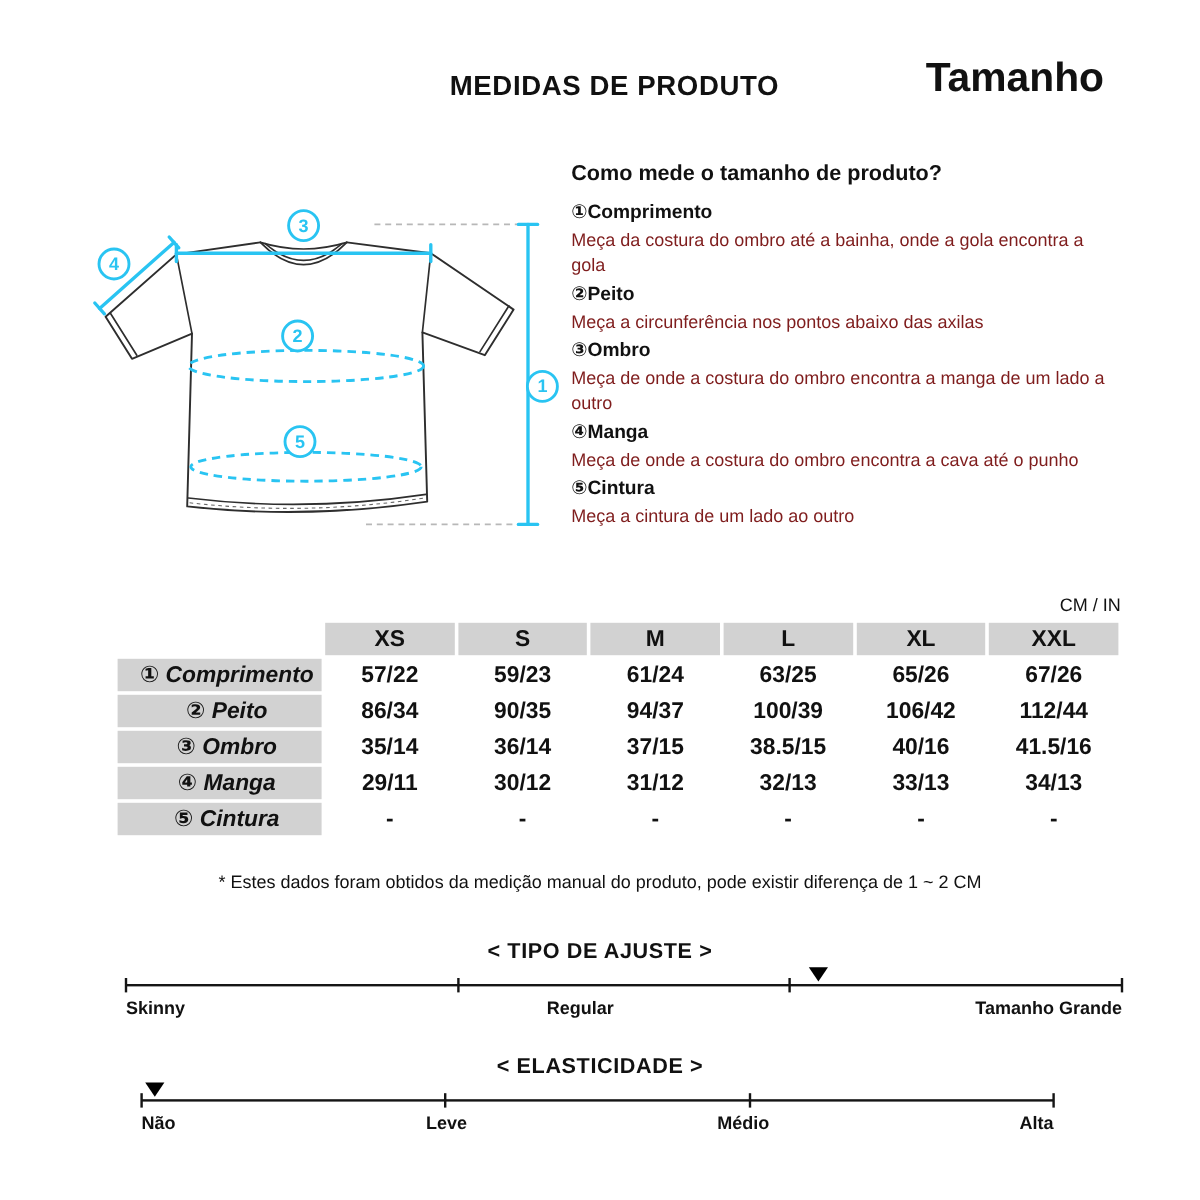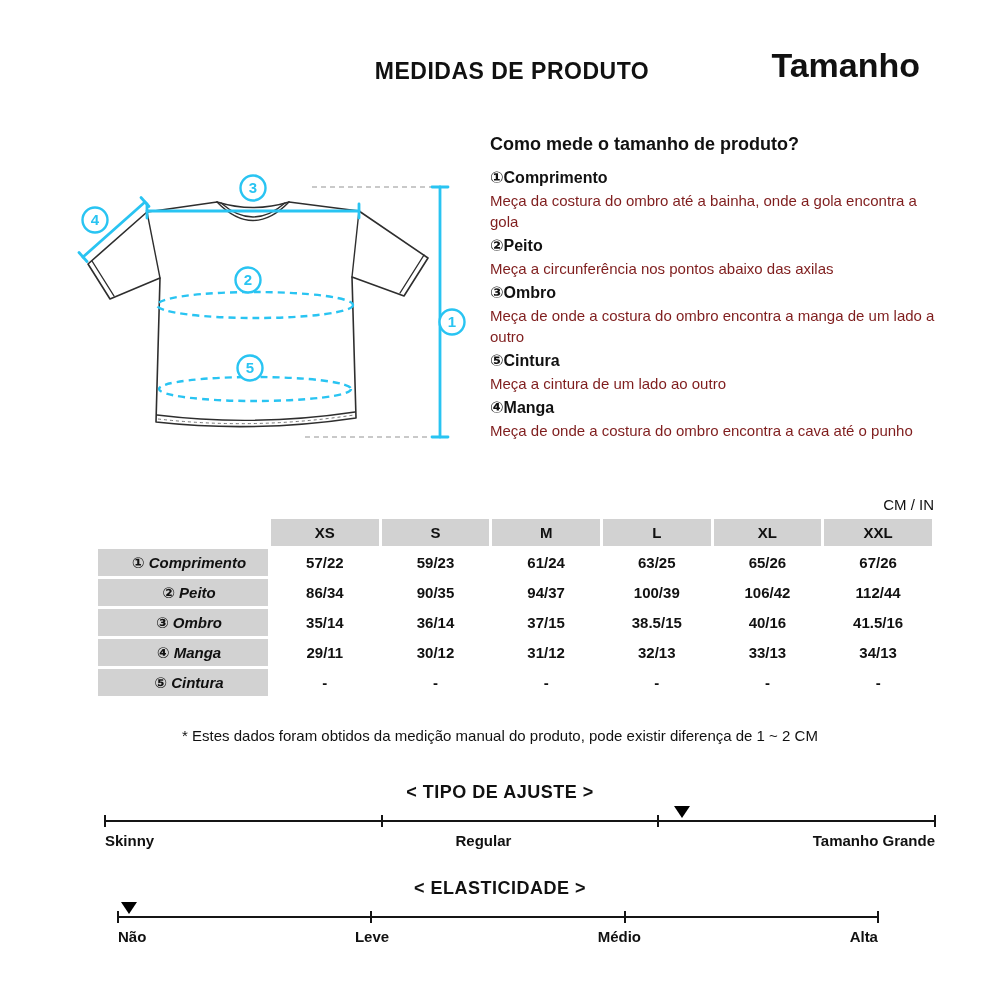--- a/index.html
+++ b/index.html
@@ -15,30 +15,30 @@
   .shirt-line{fill:#fff;stroke:#2e2e2e;stroke-width:1.6;stroke-linejoin:round;stroke-linecap:round;}
   .shirt-detail{fill:none;stroke:#2e2e2e;stroke-width:1.4;stroke-linejoin:round;stroke-linecap:round;}
   .stitch{fill:none;stroke:#666;stroke-width:.9;stroke-dasharray:3 3;}
   .leader{fill:none;stroke:#b8b8b8;stroke-width:1.4;stroke-dasharray:5 4;}
   .m-line{fill:none;stroke:var(--accent);stroke-width:2.8;stroke-linecap:round;}
   .m-dash{fill:none;stroke:var(--accent);stroke-width:2.4;stroke-dasharray:7 5;}
   .m-circle{fill:#fff;stroke:var(--accent);stroke-width:2.4;}
   .m-num{fill:var(--accent);font-size:15px;font-weight:bold;text-anchor:middle;
          font-family:"Liberation Sans","DejaVu Sans",sans-serif;}
 
-  .guide{position:absolute;left:490px;top:132px;width:450px;}
+  .guide{position:absolute;left:476px;top:132px;width:450px;}
   .guide-heading{font-size:18px;font-weight:bold;line-height:24px;margin:0 0 10px 0;}
   .g-name{font-size:16px;font-weight:bold;line-height:24px;}
   .g-desc{font-size:15px;color:#7f1d1d;line-height:21px;margin-bottom:2px;}
 
   .unit{position:absolute;top:496px;right:66px;font-size:15px;font-weight:normal;}
 
   .size-table{position:absolute;left:95px;top:516px;width:840px;table-layout:fixed;
               border-collapse:separate;border-spacing:3px;}
-  .size-table th,.size-table td{height:27px;font-size:15px;font-weight:bold;
+  .size-table th,.size-table td{height:27px;font-size:19px;font-weight:bold;
               text-align:center;padding:0;white-space:nowrap;}
   .cell-gray{background:var(--gray);}
   .row-label{text-align:center;padding-left:12px !important;font-style:italic;}
 
   .footnote{position:absolute;top:727px;left:0;width:100%;text-align:center;
             font-size:15px;font-weight:normal;}
 
   .scale-block{position:absolute;left:0;width:1000px;}
   #fit-scale{top:745px;margin-top:36px;} #stretch-scale{top:877px;}
   .scale-title{text-align:center;font-size:18px;font-weight:bold;line-height:22px;letter-spacing:.5px;}
@@ -111,26 +111,26 @@
     </div>
     <div class="g-item">
       <div class="g-name"><span>②</span><span>Peito</span></div>
       <div class="g-desc">Meça a circunferência nos pontos abaixo das axilas</div>
     </div>
     <div class="g-item">
       <div class="g-name"><span>③</span><span>Ombro</span></div>
       <div class="g-desc">Meça de onde a costura do ombro encontra a manga de um lado a outro</div>
     </div>
     <div class="g-item">
+      <div class="g-name"><span>④</span><span>Manga</span></div>
+      <div class="g-desc">Meça de onde a costura do ombro encontra a cava até o punho</div>
+    </div>
+    <div class="g-item">
       <div class="g-name"><span>⑤</span><span>Cintura</span></div>
       <div class="g-desc">Meça a cintura de um lado ao outro</div>
-    </div>
-    <div class="g-item">
-      <div class="g-name"><span>④</span><span>Manga</span></div>
-      <div class="g-desc">Meça de onde a costura do ombro encontra a cava até o punho</div>
     </div>
   </div>
 
   <div class="unit">CM / IN</div>
 
   <table class="size-table">
     <colgroup>
         <col style="width:170px">
         <col>
         <col>

